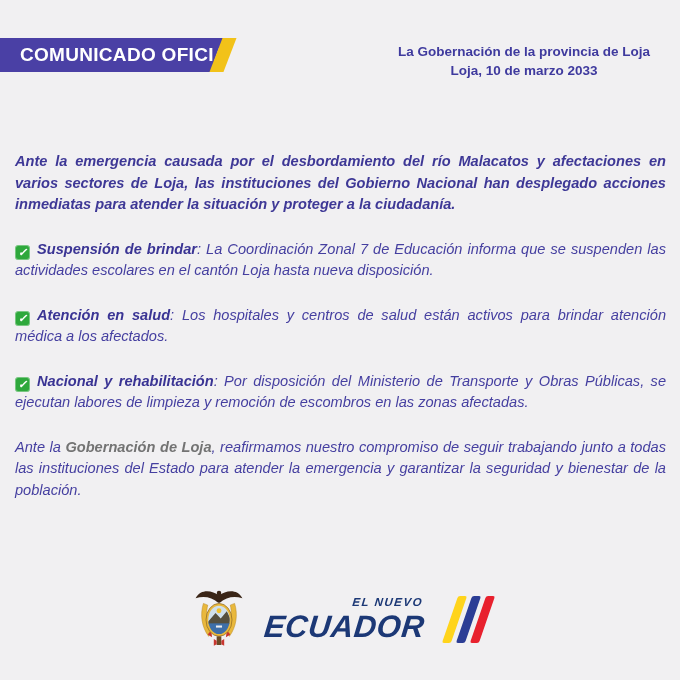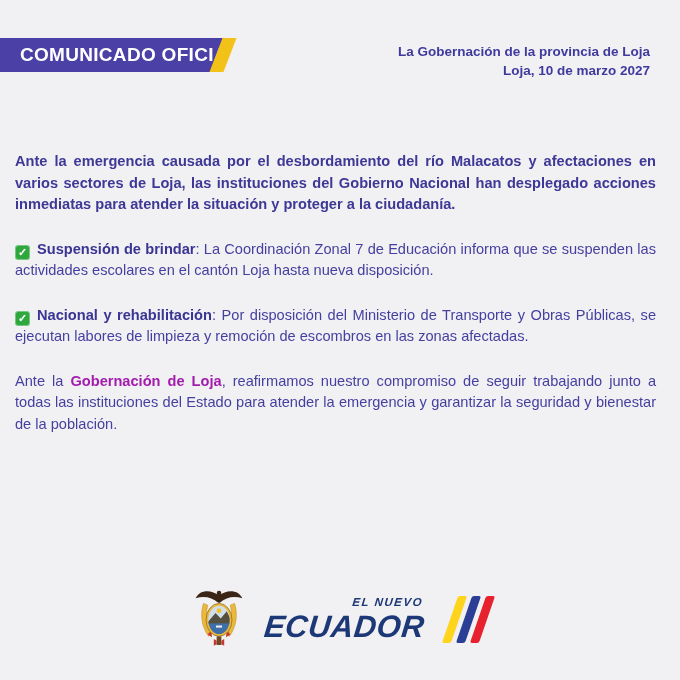--- a/index.html
+++ b/index.html
@@ -31,44 +31,45 @@
   .banner-slash {
     position: absolute;
     left: 216px; top: 38px;
     width: 14px; height: 34px;
     background: #F2C219;
     transform: skewX(-21deg);
   }
   .header-right {
     position: absolute;
     top: 42px; right: 30px;
-    text-align: right;
+    text-align: center;
     color: #3F3A9E;
     font-size: 13.5px;
     font-weight: 700;
     line-height: 19px;
   }
 
   
   .content {
     position: absolute;
-    left: 15px; right: 24px; top: 151px;
+    left: 15px; right: 14px; top: 151px;
     color: #453FA0;
     font-size: 14.6px;
     line-height: 21.5px;
     text-align: justify;
+    font-style: italic;
   }
   .intro {
     font-weight: 700;
     color: #3E3896;
     margin-bottom: 23px;
   }
   .bullet { margin-bottom: 23px; }
   .bullet-label { font-weight: 700; color: #3A3494; }
-  .closing-bold { font-weight: 700; color: #a21caf; }
+  .closing-bold { font-weight: 700; color: #737373; }
   .check {
     display: inline-block;
     width: 15px; height: 15px;
     background: #2EA83C;
     border-radius: 3.5px;
     box-shadow: inset 0 0 0 1px rgba(255,255,255,0.35);
     color: #FFFFFF;
     font-size: 11px;
     line-height: 15px;
     text-align: center;
@@ -123,32 +124,35 @@
 </head>
 <body>
 
 <div class="banner">
   <span class="banner-label">COMUNICADO OFICIAL</span>
 </div>
 <div class="banner-slash"></div>
 
 <div class="header-right">
   <div>La Gobernación de la provincia de Loja</div>
-  <div>Loja, 10 de marzo 2027</div>
+  <div>Loja, 10 de marzo 2033</div>
 </div>
 
 <div class="content">
 
   <div class="intro">Ante la emergencia causada por el desbordamiento del río Malacatos y afectaciones en varios sectores de Loja, las instituciones del Gobierno Nacional han desplegado acciones inmediatas para atender la situación y proteger a la ciudadanía.</div>
 
   <div class="bullet">
     <span class="check">✓</span><span class="bullet-label">Suspensión de brindar</span><span>: La Coordinación Zonal 7 de Educación informa que se suspenden las actividades escolares en el cantón Loja hasta nueva disposición.</span>
   </div>
 
 
+  <div class="bullet">
+    <span class="check">✓</span><span class="bullet-label">Atención en salud</span><span>: Los hospitales y centros de salud están activos para brindar atención médica a los afectados.</span>
+  </div>
 
   <div class="bullet">
     <span class="check">✓</span><span class="bullet-label">Nacional y rehabilitación</span><span>: Por disposición del Ministerio de Transporte y Obras Públicas, se ejecutan labores de limpieza y remoción de escombros en las zonas afectadas.</span>
   </div>
 
   <div class="closing">
     <span>Ante la </span><span class="closing-bold">Gobernación de Loja</span><span>, reafirmamos nuestro compromiso de seguir trabajando junto a todas las instituciones del Estado para atender la emergencia y garantizar la seguridad y bienestar de la población.</span>
   </div>
 
 </div>

